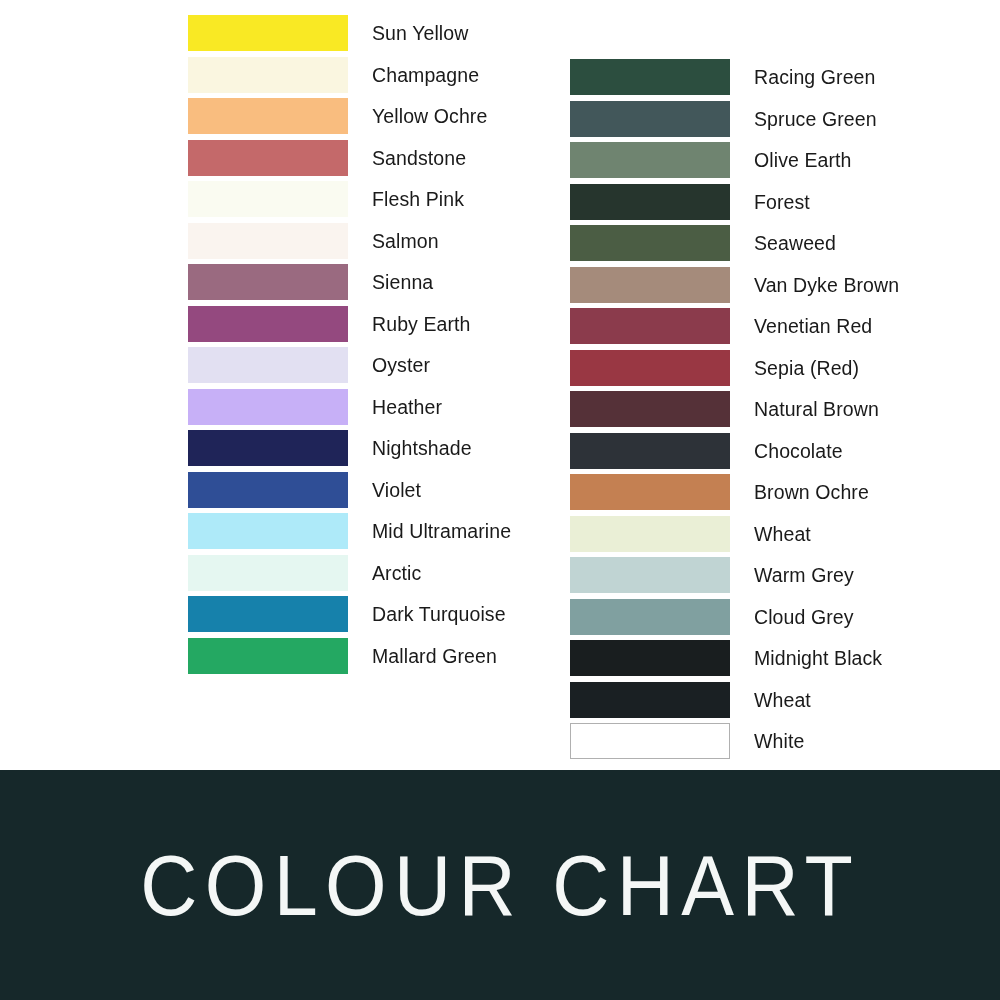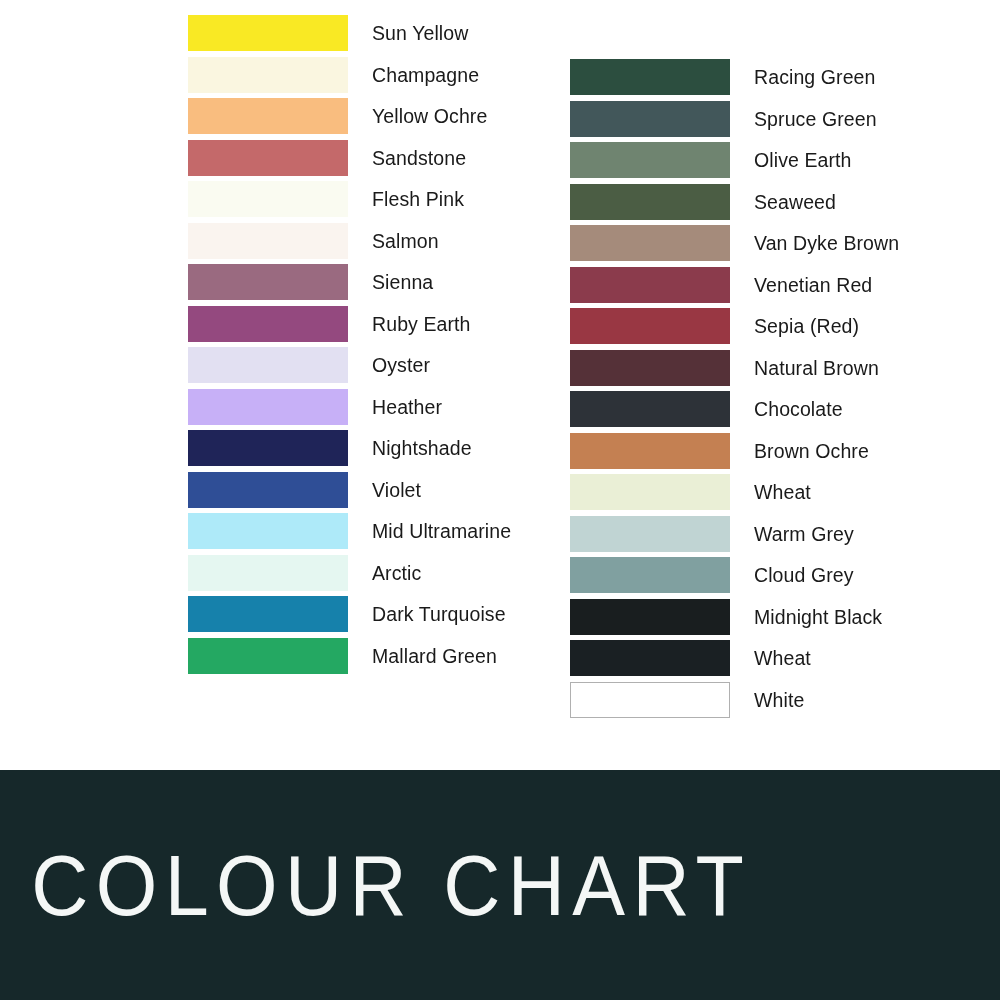--- a/index.html
+++ b/index.html
@@ -63,21 +63,21 @@
   }
 
   #banner {
     position: absolute;
     left: 0;
     top: 770px;
     width: 1000px;
     height: 230px;
     display: flex;
     align-items: center;
-    justify-content: flex-start;
+    justify-content: center;
   }
 
   #banner-title {
     color: #f4f7f6;
     font-size: 86px;
     letter-spacing: 8px;
     font-weight: 400;
     transform: scaleX(0.92);
     transform-origin: center;
     white-space: nowrap;
@@ -161,20 +161,24 @@
       </div>
       <div class="swatch-row">
         <div class="swatch-chip" style="background: rgb(66, 87, 90);"></div>
         <div class="swatch-label">Spruce Green</div>
       </div>
       <div class="swatch-row">
         <div class="swatch-chip" style="background: rgb(111, 132, 112);"></div>
         <div class="swatch-label">Olive Earth</div>
       </div>
       <div class="swatch-row">
+        <div class="swatch-chip" style="background: rgb(38, 53, 45);"></div>
+        <div class="swatch-label">Forest</div>
+      </div>
+      <div class="swatch-row">
         <div class="swatch-chip" style="background: rgb(75, 93, 68);"></div>
         <div class="swatch-label">Seaweed</div>
       </div>
       <div class="swatch-row">
         <div class="swatch-chip" style="background: rgb(165, 139, 123);"></div>
         <div class="swatch-label">Van Dyke Brown</div>
       </div>
       <div class="swatch-row">
         <div class="swatch-chip" style="background: rgb(139, 59, 76);"></div>
         <div class="swatch-label">Venetian Red</div>

